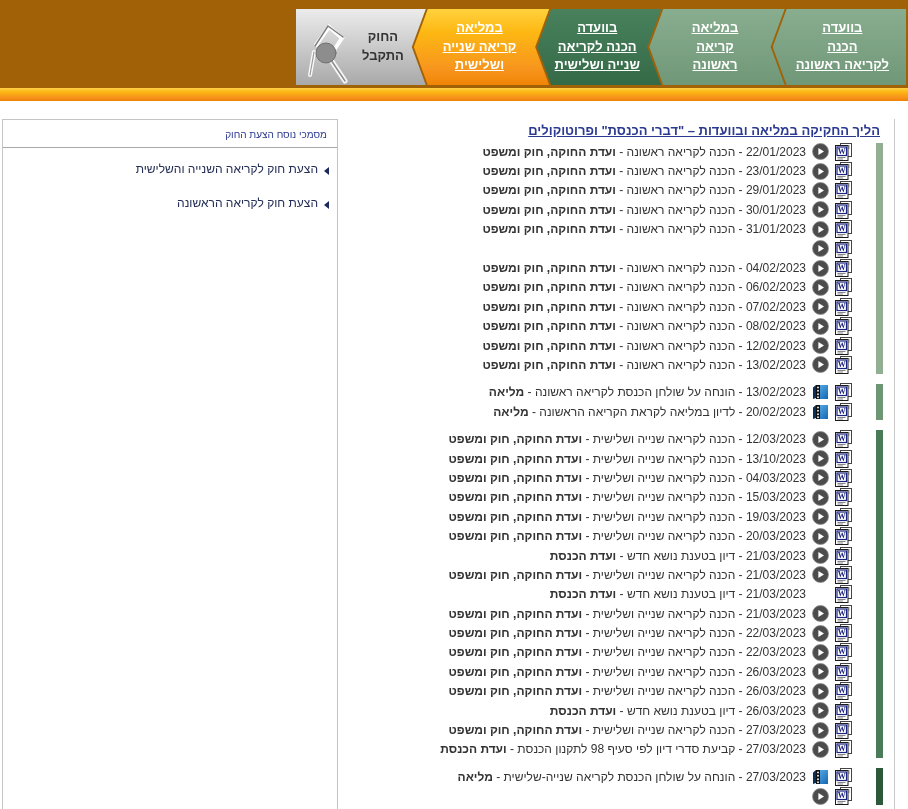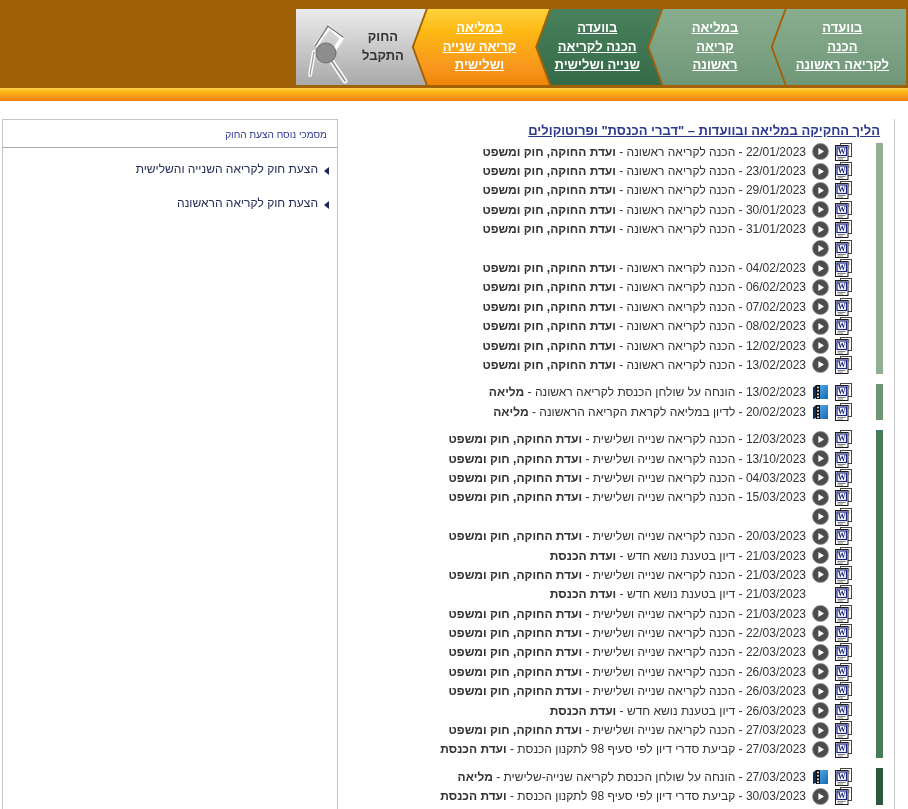--- a/index.html
+++ b/index.html
@@ -554,20 +554,23 @@
   <line x1="2.5" y1="14.5" x2="10.5" y2="14.5" stroke="#888"></line>
   <line x1="2.5" y1="16" x2="8" y2="16" stroke="#888"></line>
             </svg>
           </span>
     <span class="icon media">
             <svg width="17" height="17" viewBox="0 0 17 17">
   <circle cx="8.5" cy="8.5" r="8" fill="#4c4c4c" stroke="#8f8f8f" stroke-width="0.8"></circle>
   <path d="M6.4 5 L12 8.5 L6.4 12 Z" fill="#fff"></path>
             </svg>
           </span>
+    <span class="row-text">
+      <span class="row-date">19/03/2023</span><span> - הכנה לקריאה שנייה ושלישית - </span><span class="row-org">ועדת החוקה, חוק ומשפט</span>
+    </span>
   </div>
         <div class="row">
     <span class="icon doc">
             <svg width="17" height="18" viewBox="0 0 17 18">
   <rect x="5.5" y="0.5" width="11" height="13" fill="#fff" stroke="#444"></rect>
   <line x1="7.5" y1="3" x2="15" y2="3" stroke="#9a9a9a"></line>
   <line x1="7.5" y1="5" x2="15" y2="5" stroke="#9a9a9a"></line>
   <rect x="0.5" y="2.5" width="12.5" height="15" fill="#fff" stroke="#1c1c1c"></rect>
   <rect x="2" y="4" width="9.5" height="8.5" fill="#fff" stroke="#1a237e" stroke-width="1.2"></rect>
   <text x="6.8" y="11" font-size="8" font-weight="bold" fill="#1a237e" text-anchor="middle" font-family="Liberation Serif, serif">W</text>
@@ -882,23 +885,20 @@
   <line x1="2.5" y1="14.5" x2="10.5" y2="14.5" stroke="#888"></line>
   <line x1="2.5" y1="16" x2="8" y2="16" stroke="#888"></line>
             </svg>
           </span>
     <span class="icon media">
             <svg width="17" height="17" viewBox="0 0 17 17">
   <circle cx="8.5" cy="8.5" r="8" fill="#4c4c4c" stroke="#8f8f8f" stroke-width="0.8"></circle>
   <path d="M6.4 5 L12 8.5 L6.4 12 Z" fill="#fff"></path>
             </svg>
           </span>
-    <span class="row-text">
-      <span class="row-date">30/03/2023</span><span> - קביעת סדרי דיון לפי סעיף 98 לתקנון הכנסת - </span><span class="row-org">ועדת הכנסת</span>
-    </span>
   </div>
       </div>
     </div>
 </div>
 
 <div class="sidebar">
   <div class="sidebar-title-wrap">
     <span class="sidebar-title">מסמכי נוסח הצעת החוק</span>
   </div>
   <div class="sidebar-links">

